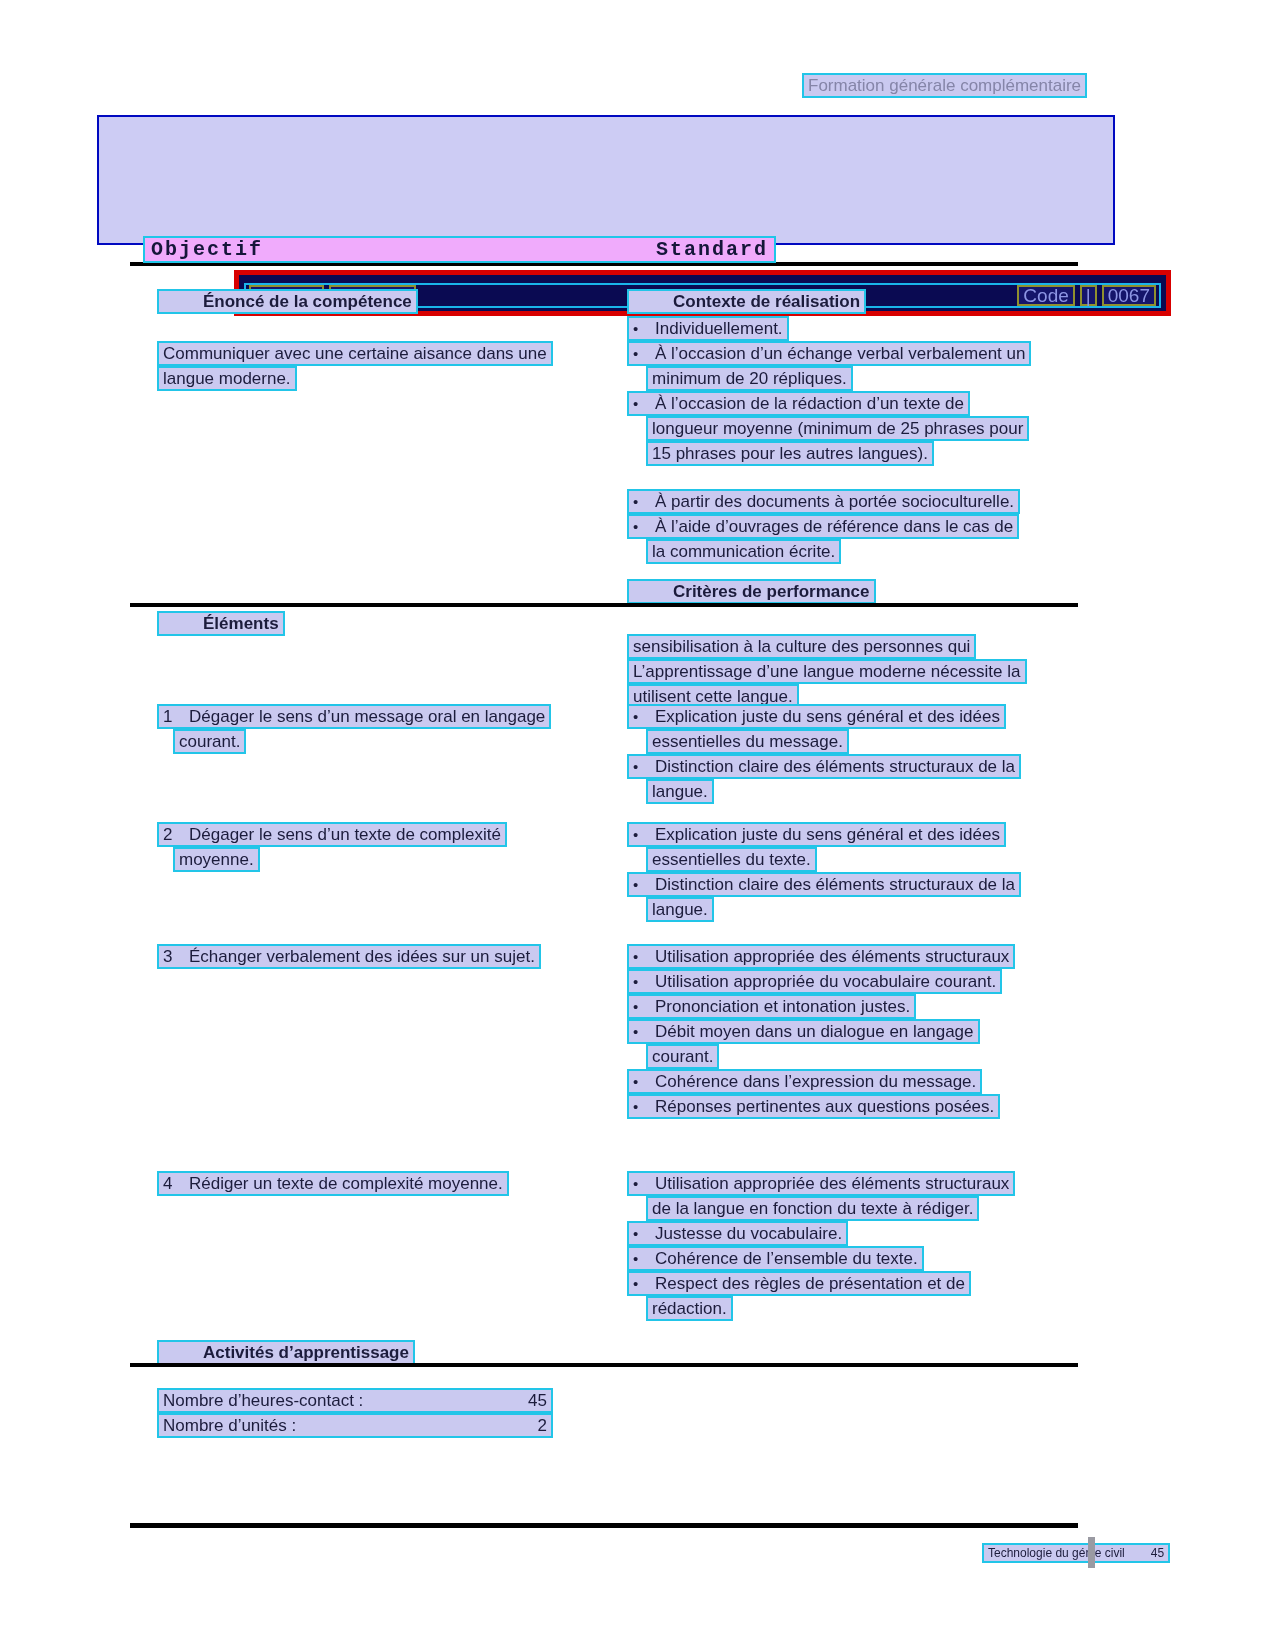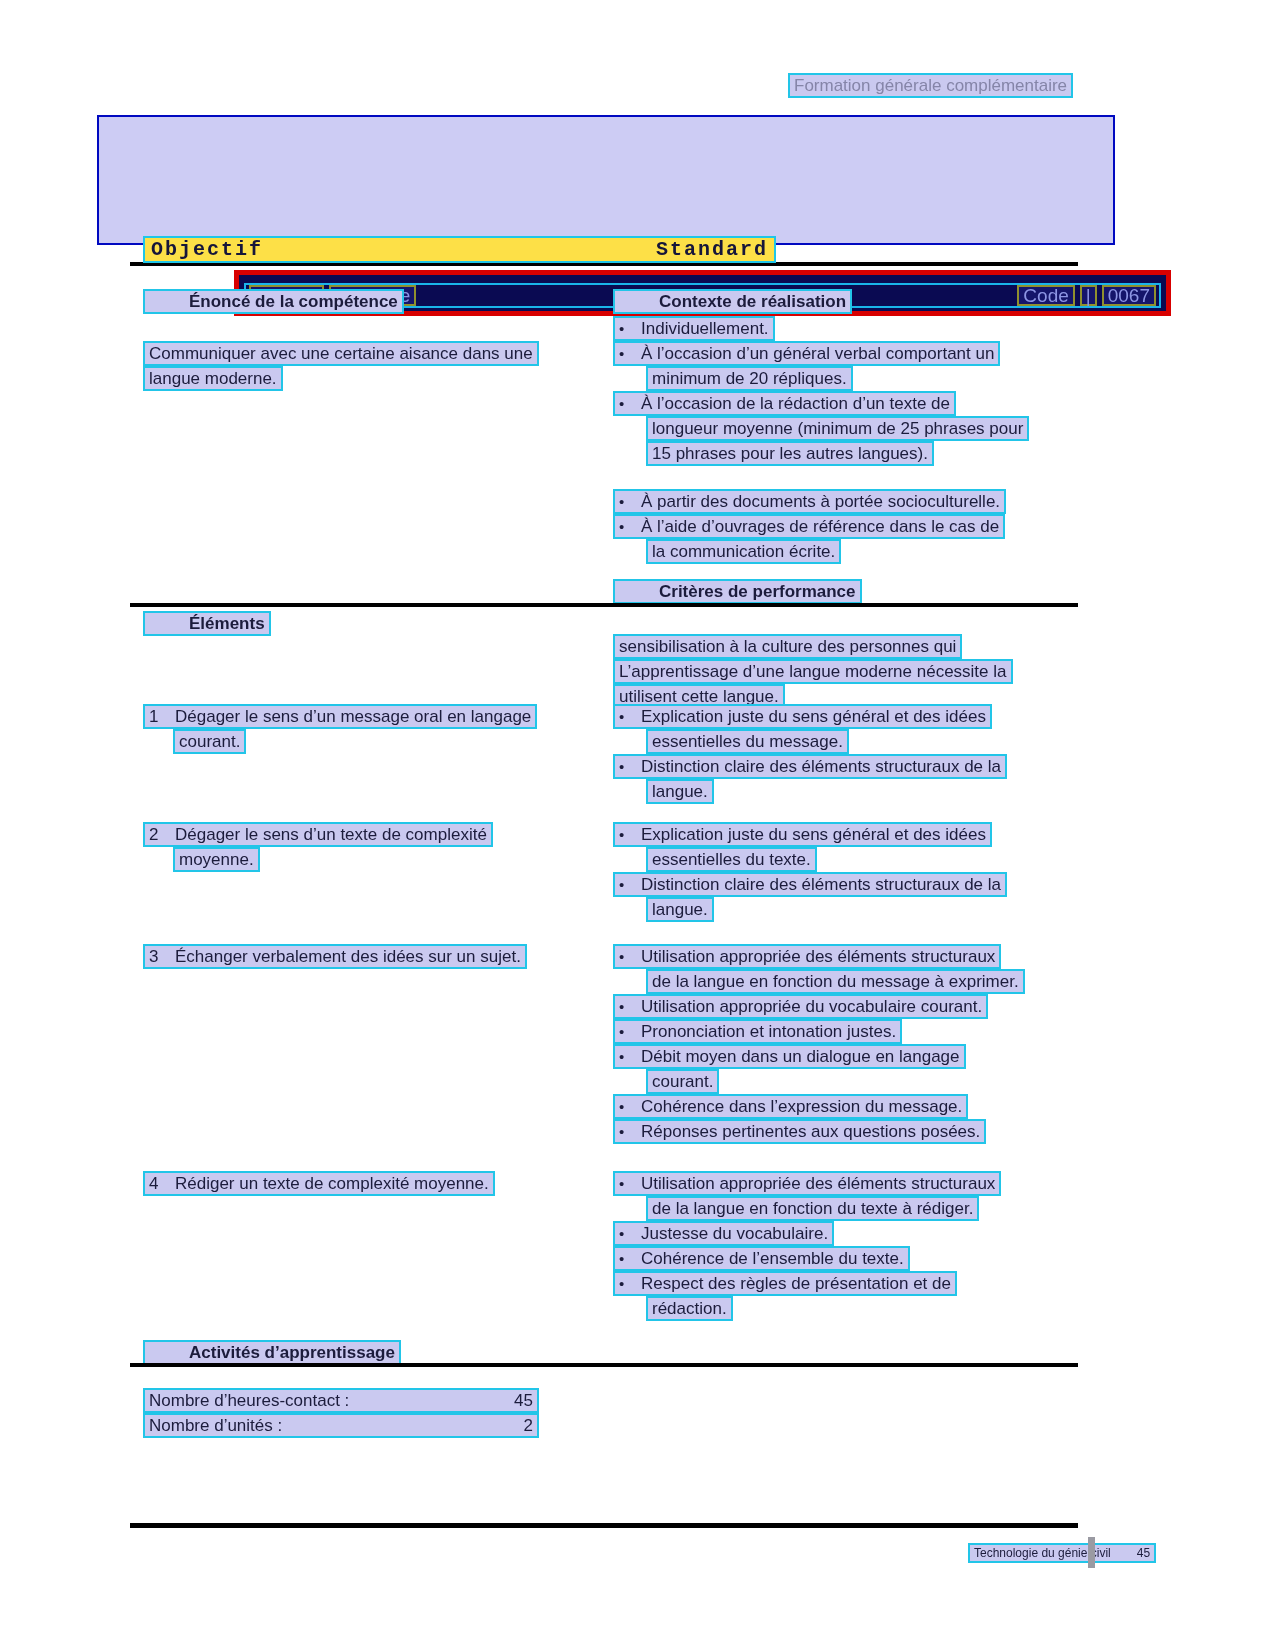--- a/index.html
+++ b/index.html
@@ -1,21 +1,21 @@
 <!DOCTYPE html>
 <html lang="fr"><head>
 <meta charset="utf-8">
 <style>
   html,body{margin:0;padding:0;background:#fff;}
   .page{position:relative;width:1275px;height:1651px;background:#ffffff;overflow:hidden;
         font-family:"Liberation Sans","DejaVu Sans",sans-serif;color:#1c1c3c;font-size:17px;}
 
   
   .hl{box-sizing:border-box;display:table;height:25px;line-height:21px;padding:0 4px;
-      background:#cac9f0;border:2px solid #22c5e8;white-space:nowrap;}
+      background:#cac9f0;border:2px solid #22c5e8;white-space:nowrap;margin-left:14px;}
   .bline{display:flex;align-items:center;width:fit-content;}
   .indent{margin-left:33px;}
   .indent-num{margin-left:30px;}
   .b{font-weight:bold;padding-left:44px;}
   .dot{flex:none;width:22px;font-size:15px;color:#1c1c3c;}
   .num{flex:none;width:26px;}
   .cell{position:absolute;}
 
   .rule{position:absolute;background:#000;}
 
@@ -30,21 +30,21 @@
   .tbar-line{position:absolute;left:5px;right:5px;top:8px;height:25px;box-sizing:border-box;
              border:2px solid #1ab4ea;display:flex;align-items:center;justify-content:space-between;
              padding:0 3px;}
   .chipgroup{display:flex;align-items:center;}
   .chip{box-sizing:border-box;height:21px;line-height:17px;padding:0 4px;margin-right:5px;
         border:2px solid #90902e;background:#15156b;color:#8d95e4;font-size:19px;white-space:nowrap;}
   .chip:last-child{margin-right:0;}
 
   
   .objline{position:absolute;left:143px;top:236px;width:633px;height:27px;box-sizing:border-box;
-           background:#fde047;border:2px solid #1fc6e8;display:flex;align-items:center;
+           background:#f0abfc;border:2px solid #1fc6e8;display:flex;align-items:center;
            justify-content:space-between;padding:0 6px;z-index:2;
            font-family:"Liberation Mono","DejaVu Sans Mono",monospace;font-size:20px;
            font-weight:bold;letter-spacing:2px;color:#16163a;}
 
   
   .kv{width:396px;display:flex;justify-content:space-between;}
 
   
   .foot{position:absolute;left:936px;top:1543px;padding-left:32px;}
   .foot .hl{height:20px;line-height:16px;font-size:12px;display:flex;align-items:center;}
@@ -95,21 +95,21 @@
     </div>
   </div>
 
   <div class="cell" style="left:143px;top:341px;">
     <div class="hl">Communiquer avec une certaine aisance dans une</div>
     <div class="hl">langue moderne.</div>
   </div>
   <div class="cell" style="left:613px;top:341px;">
     <div class="hl bline">
       <span class="dot">•</span>
-      <span>À l’occasion d’un général verbal comportant un</span>
+      <span>À l’occasion d’un échange verbal verbalement un</span>
     </div>
     <div class="hl indent">minimum de 20 répliques.</div>
   </div>
 
   <div class="cell" style="left:613px;top:391px;">
     <div class="hl bline">
       <span class="dot">•</span>
       <span>À l’occasion de la rédaction d’un texte de</span>
     </div>
     <div class="hl indent">longueur moyenne (minimum de 25 phrases pour</div>
@@ -189,21 +189,20 @@
     <div class="hl bline">
       <span class="num">3</span>
       <span>Échanger verbalement des idées sur un sujet.</span>
     </div>
   </div>
   <div class="cell" style="left:613px;top:944px;">
     <div class="hl bline">
       <span class="dot">•</span>
       <span>Utilisation appropriée des éléments structuraux</span>
     </div>
-    <div class="hl indent">de la langue en fonction du message à exprimer.</div>
     <div class="hl bline">
       <span class="dot">•</span>
       <span>Utilisation appropriée du vocabulaire courant.</span>
     </div>
     <div class="hl bline">
       <span class="dot">•</span>
       <span>Prononciation et intonation justes.</span>
     </div>
     <div class="hl bline">
       <span class="dot">•</span>

